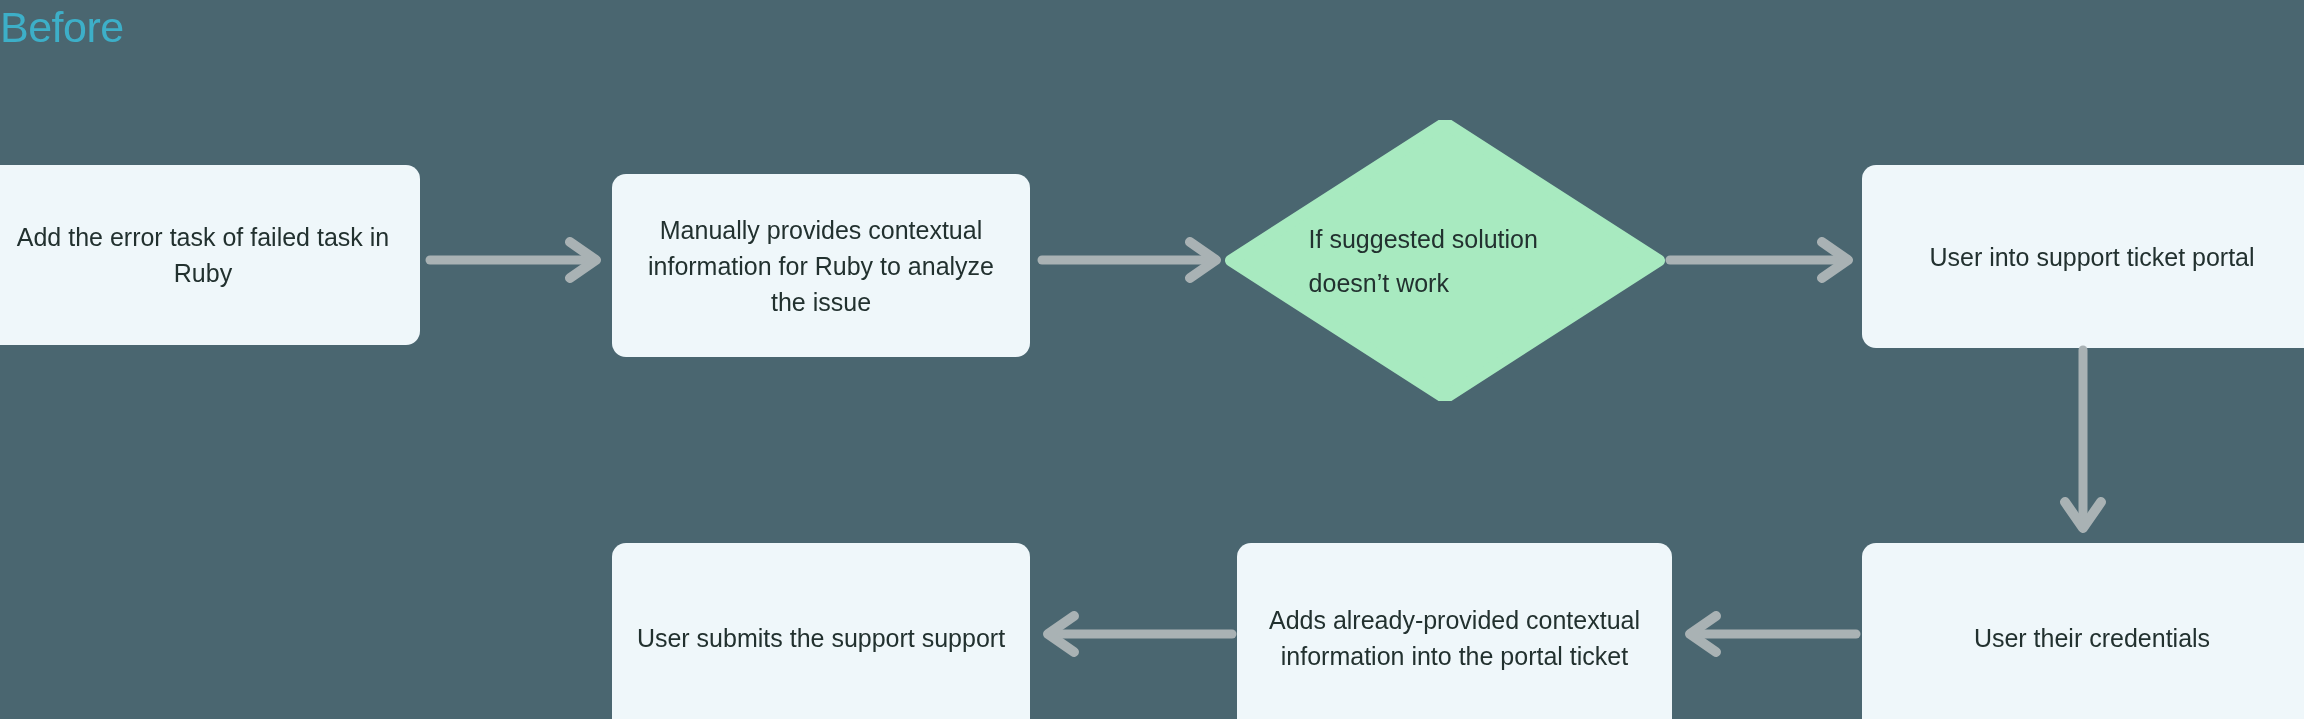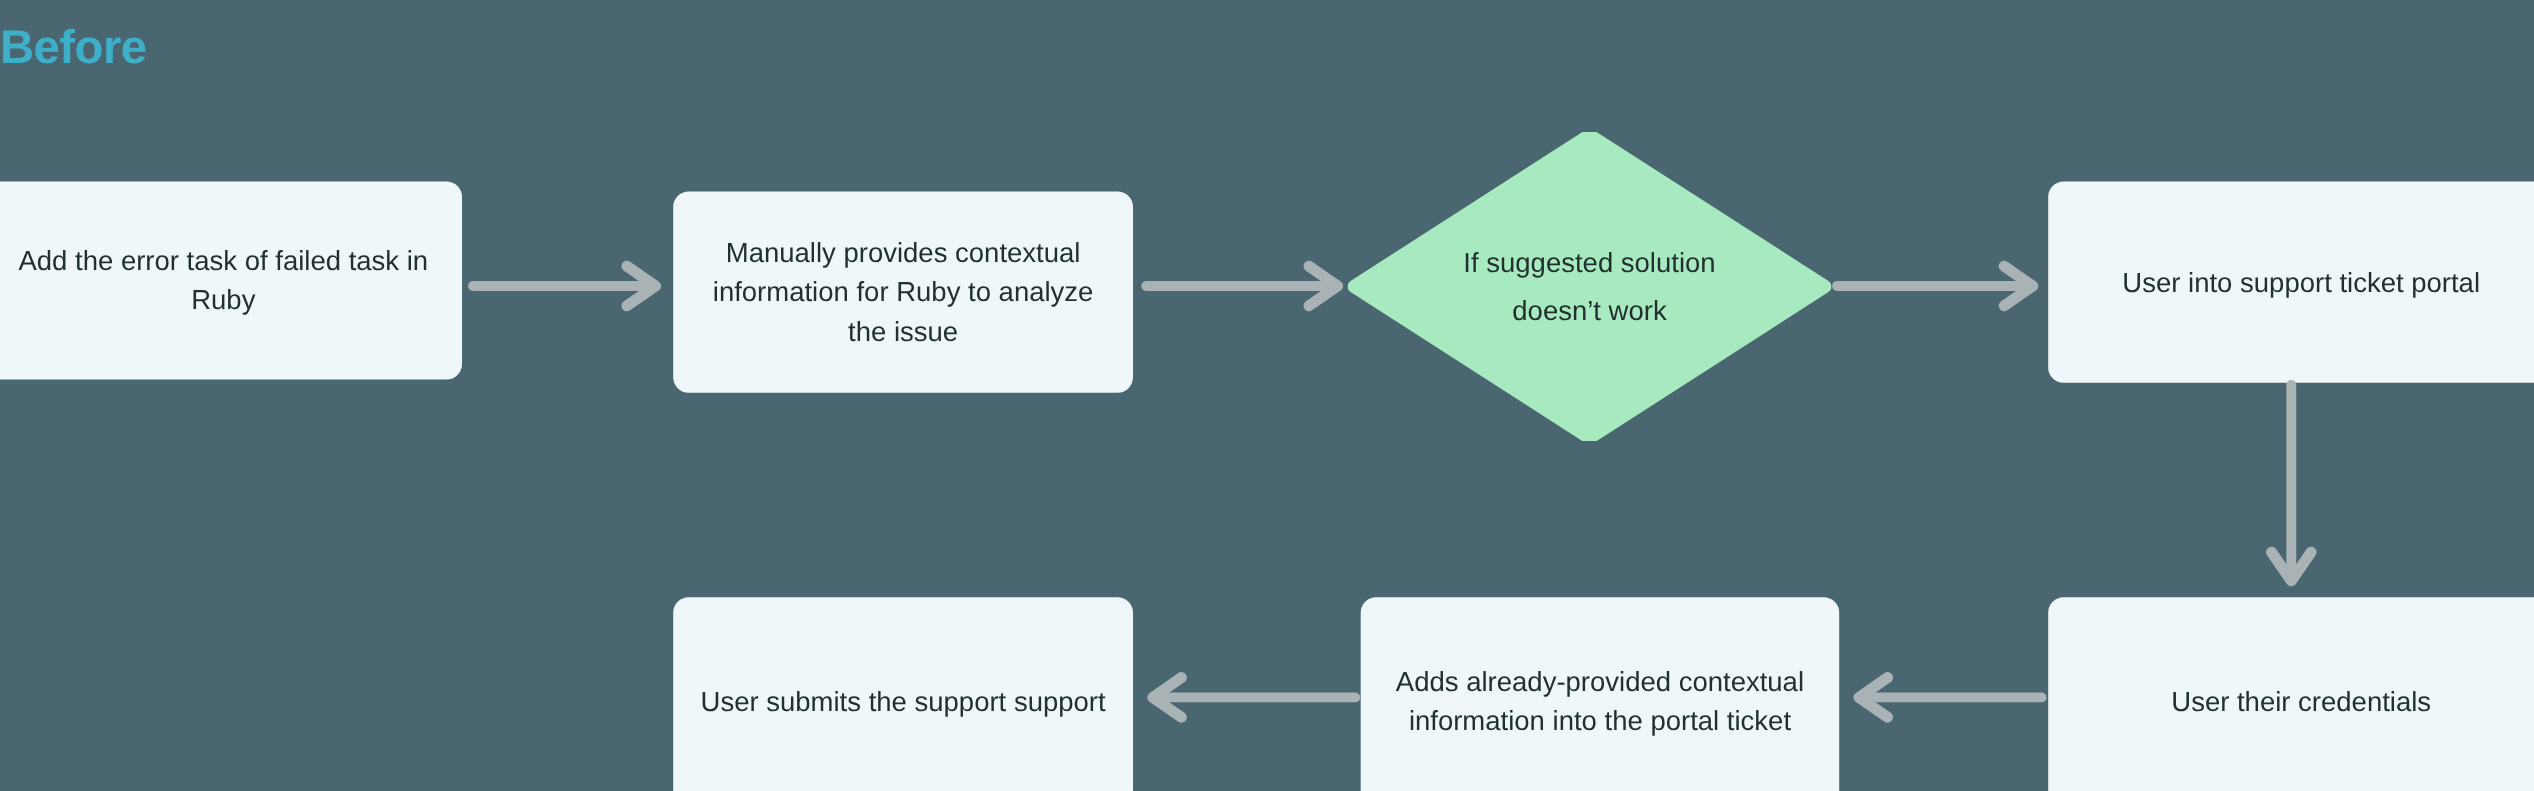--- a/index.html
+++ b/index.html
@@ -16,26 +16,25 @@
     position: relative;
     width: 2304px;
     height: 719px;
     background: #4a6670;
   }
   .title {
     position: absolute;
     left: 0px;
     top: 2px;
     font-size: 43px;
-    font-weight: 700;
+    font-weight: 400;
     letter-spacing: -0.5px;
     color: #3dafc8;
     line-height: 50px;
     white-space: nowrap;
-    margin-top: 16px;
   }
   .node {
     position: absolute;
     background: #eff7fa;
     border-radius: 14px;
     display: flex;
     align-items: center;
     justify-content: center;
     text-align: center;
     color: #22312f;
@@ -54,21 +53,20 @@
     justify-content: center;
   }
   .diamond-shape {
     position: absolute;
     left: 0; top: 0;
     width: 100%; height: 100%;
   }
   .diamond-label {
     position: relative;
     z-index: 2;
-    text-align: center;
     color: #22312f;
     font-size: 25px;
     line-height: 44px;
     width: 62%;
   }
   .arrow {
     position: absolute;
   }
   .arrow svg { display: block; overflow: visible; }
 </style>

